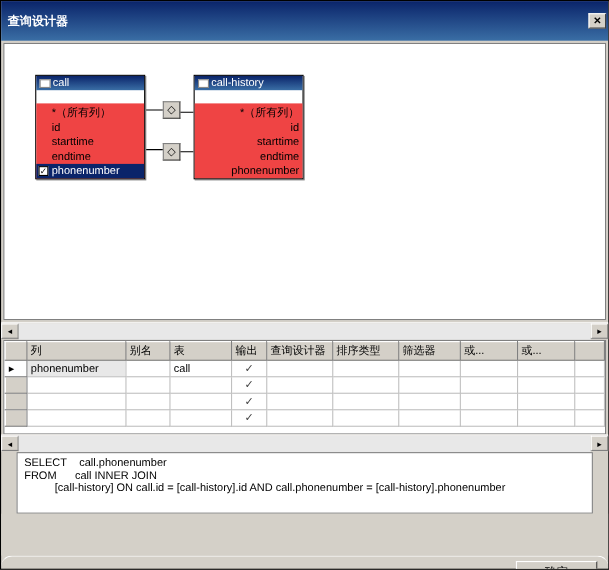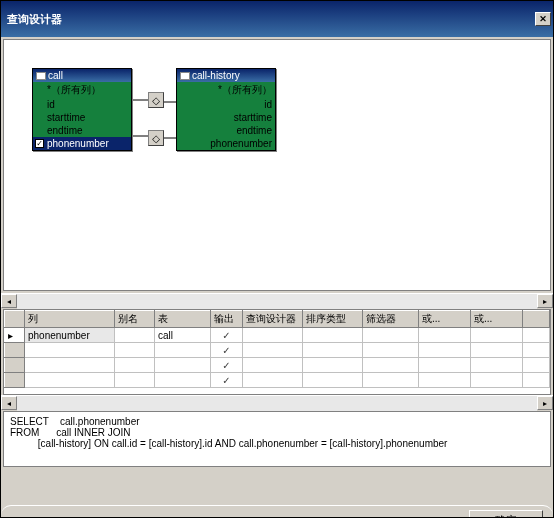--- a/index.html
+++ b/index.html
@@ -5,37 +5,37 @@
 * { box-sizing: border-box; margin: 0; padding: 0; font-family: "Microsoft YaHei", Arial, sans-serif; }
 body { width: 554px; height: 518px; background: #d4d0c8; overflow: hidden; border: 1px solid #000; }
 .titlebar { background: linear-gradient(#0a246a,#3a6ea5); color:#fff; height:36px; display:flex; align-items:center; justify-content:space-between; padding:0 2px; font-size:11px; }
 .titlebar .titletxt { padding-left:4px; font-weight:bold; }
 .win-btn { width:16px; height:14px; background:#d4d0c8; border:1px solid #fff; border-right-color:#404040; border-bottom-color:#404040; display:flex; align-items:center; justify-content:center; font-size:9px; color:#000; font-family:Arial; font-weight:bold; }
 .client { height:calc(100% - 18px); display:flex; flex-direction:column; }
 .diagram { flex:0 0 252px; background:#fff; position:relative; border:1px solid #808080; margin:2px; overflow:hidden; }
 .tablewin { position:absolute; width:100px; border:1px solid #000; background:#fff; box-shadow:1px 1px 0 #808080; }
 .tablewin .thdr { background:linear-gradient(#0a246a,#3a6ea5); color:#fff; font-size:10px; padding:1px 3px; display:flex; align-items:center; gap:2px; }
 .tablewin .thdr .gicon { width:10px; height:8px; background:#fff; border:1px solid #888; display:inline-block; }
-.tablewin .tbody { background:#15803d; font-size:10px; }
+.tablewin .tbody { background:#ef4444; font-size:10px;margin-top:12px; }
 .tablewin .trow { padding:1px 3px 1px 14px; position:relative; white-space:nowrap; }
 .tablewin .trow.sel { background:#0a246a; color:#fff; }
 .tablewin .trow .chk { position:absolute; left:2px; top:2px; width:9px; height:9px; border:1px solid #000; background:#fff; font-size:8px; line-height:7px; text-align:center; color:#000; }
 .jbox { position:absolute; width:16px; height:16px; border:1px solid #808080; background:#d4d0c8; border-right-color:#404040; border-bottom-color:#404040; display:flex; align-items:center; justify-content:center; font-size:10px; }
 .scrollh { height:16px; background:#d4d0c8; border-top:1px solid #fff; display:flex; }
 .sbtn { width:16px; height:14px; background:#d4d0c8; border:1px solid #fff; border-right-color:#808080; border-bottom-color:#808080; font-size:8px; display:flex; align-items:center; justify-content:center; }
 .sbar-track { flex:1; background:#e8e8e8; }
 .gridpane { flex:0 0 86px; margin:0 2px; border:1px solid #808080; background:#fff; display:flex; flex-direction:column; overflow:hidden; }
 .grid { border-collapse:collapse; width:100%; font-size:10px; table-layout:fixed; }
 .grid th { background:#d4d0c8; border:1px solid #808080; border-top-color:#fff; border-left-color:#fff; padding:1px 3px; font-weight:normal; text-align:left; height:16px; }
 .grid td { border:1px solid #c0c0c0; padding:1px 3px; height:15px; background:#fff; overflow:hidden; }
 .grid .rowhdr { background:#d4d0c8; width:20px; border:1px solid #808080; border-top-color:#fff; border-left-color:#fff; }
 .grid .sel td { background:#fff; }
 .grid .selcell { background:#e8e8e8 !important; }
 .chkcell { text-align:center; font-family:"Segoe UI Symbol"; color:#404040; }
-.sqlpane { flex:0 0 56px; margin:0 2px; border:1px solid #808080; background:#fff; font-size:10px; padding:4px 6px; white-space:pre; font-family:Arial; overflow:hidden; }
+.sqlpane { flex:0 0 56px; margin:0 14px; border:1px solid #808080; background:#fff; font-size:10px; padding:4px 6px; white-space:pre; font-family:Arial; overflow:hidden; }
 .spacer { flex:1; background:#d4d0c8; }
 .btnbar { flex:0 0 30px; display:flex; justify-content:flex-end; align-items:center; gap:8px; padding:0 10px; border-top:1px solid #fff;border-radius:10px; }
 .dbtn { width:74px; height:21px; background:#d4d0c8; border:1px solid #404040; border-top-color:#fff; border-left-color:#fff; font-size:11px; }
 svg.conn { position:absolute; top:0; left:0; pointer-events:none; }
 </style>
 </head>
 <body>
 
 <div class="titlebar">
   <span class="titletxt">查询设计器</span>

